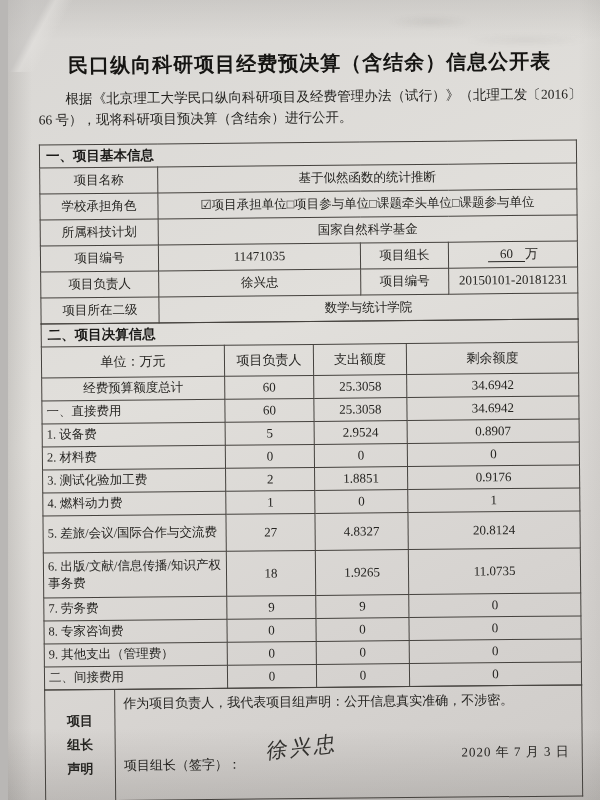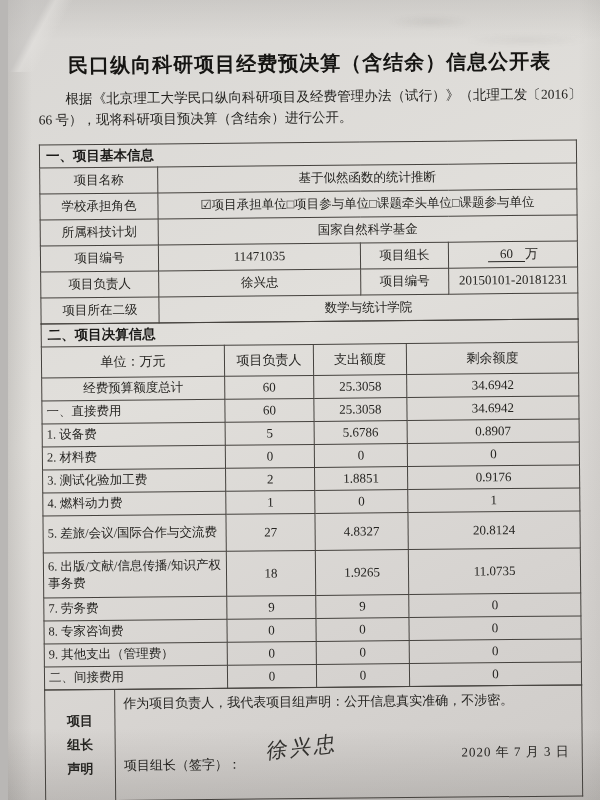--- a/index.html
+++ b/index.html
@@ -157,21 +157,21 @@
       </tr>
       <tr>
         <td class="l">一、直接费用</td>
         <td class="c num">60</td>
         <td class="c num">25.3058</td>
         <td class="c num">34.6942</td>
       </tr>
       <tr>
         <td class="l">1. 设备费</td>
         <td class="c num">5</td>
-        <td class="c num">5.6786</td>
+        <td class="c num">2.9524</td>
         <td class="c num">0.8907</td>
       </tr>
       <tr>
         <td class="l">2. 材料费</td>
         <td class="c num">0</td>
         <td class="c num">0</td>
         <td class="c num">0</td>
       </tr>
       <tr>
         <td class="l">3. 测试化验加工费</td>

